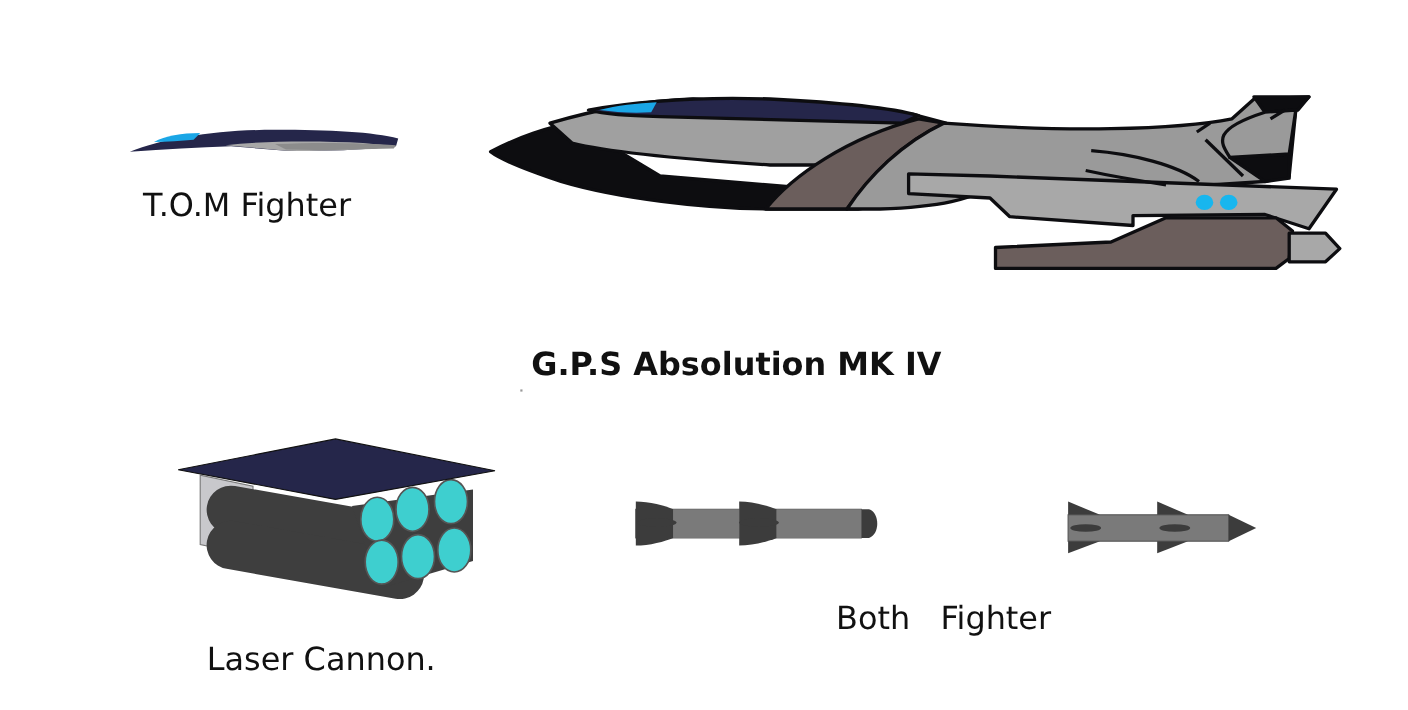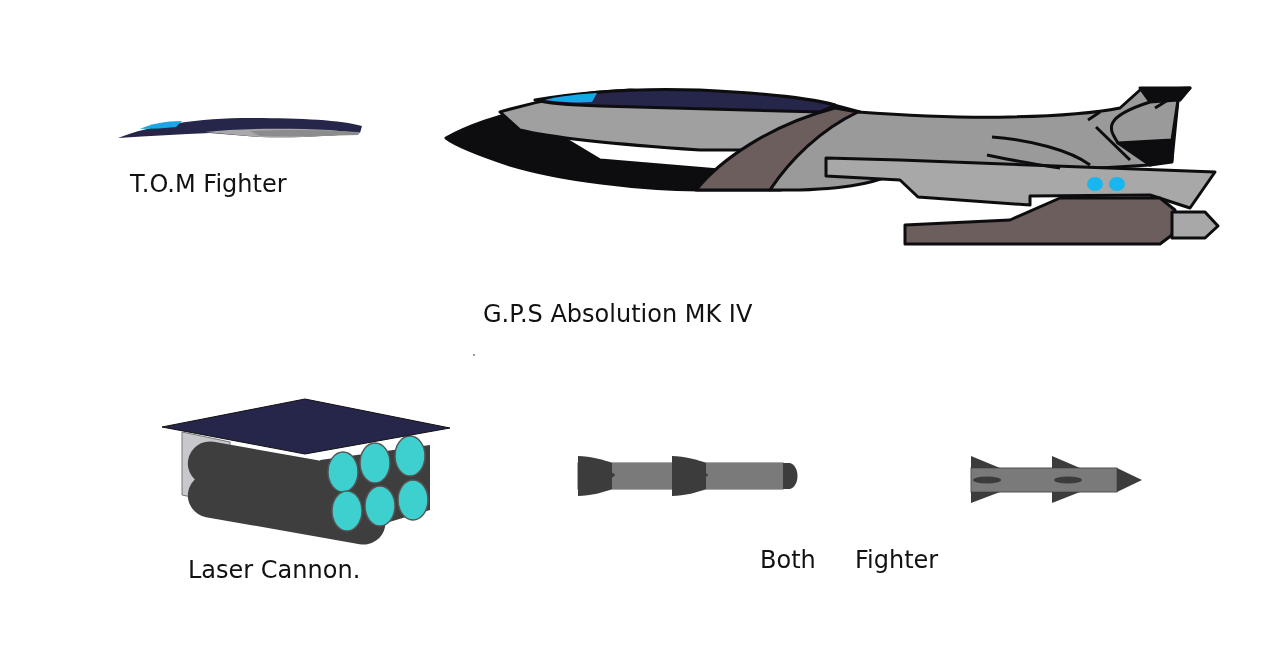--- a/index.html
+++ b/index.html
@@ -1,18 +1,18 @@
 <!DOCTYPE html>
 <html><head>
 <meta charset="utf-8">
 <style>
   html,body{margin:0;padding:0;background:#fff;}
   body{width:1280px;height:645px;position:relative;overflow:hidden;font-family:"DejaVu Sans","Liberation Sans",sans-serif;color:#111;}
   .art{position:absolute;left:0;top:0;width:1280px;height:645px;}
-  .label{position:absolute;font-size:24px;line-height:1;white-space:nowrap;color:#111;}
+  .label{position:absolute;font-size:29px;line-height:1;white-space:nowrap;color:#111;}
   .dot{position:absolute;left:473px;top:354px;width:2px;height:2px;background:#999;}
 </style>
 </head>
 <body>
 
 <svg class="art" viewBox="0 0 1280 645" xmlns="http://www.w3.org/2000/svg">
 
   <g>
     <path d="M118,138 C150,125 200,118 250,118 C300,118 340,120 362,126 L360,133 C330,136 300,138 260,137 L210,133 C180,134 150,136 118,138 Z" fill="#25264a"></path>
     <path d="M205,132 C240,128 290,128 330,130 L360,133 C330,136 300,138 260,137 Z" fill="#a8a8a8"></path>
@@ -86,17 +86,17 @@
     <path d="M971,456 L1000,468 L971,468 Z" fill="#3c3c3c"></path>
     <path d="M971,492 L1000,492 L971,503 Z" fill="#3c3c3c"></path>
     <path d="M1052,456 L1080,468 L1052,468 Z" fill="#3c3c3c"></path>
     <path d="M1052,492 L1080,492 L1052,503 Z" fill="#3c3c3c"></path>
     <ellipse cx="987" cy="480" rx="14" ry="3.5" fill="#3c3c3c"></ellipse>
     <ellipse cx="1068" cy="480" rx="14" ry="3.5" fill="#3c3c3c"></ellipse>
   </g>
 </svg>
 
 <div class="label" style="left:130px;top:172px;">T.O.M Fighter</div>
-<div class="label" style="left:483px;top:302px;">G.P.S Absolution MK IV</div>
+<div class="label" style="left:483px;top:317px;font-weight:bold;">G.P.S Absolution MK IV</div>
 <div class="dot"></div>
-<div class="label" style="left:188px;top:558px;">Laser Cannon.</div>
+<div class="label" style="left:188px;top:585px;">Laser Cannon.</div>
 <div class="label" style="left:760px;top:548px;">Both</div>
 <div class="label" style="left:855px;top:548px;">Fighter</div>
 
 </body></html>

